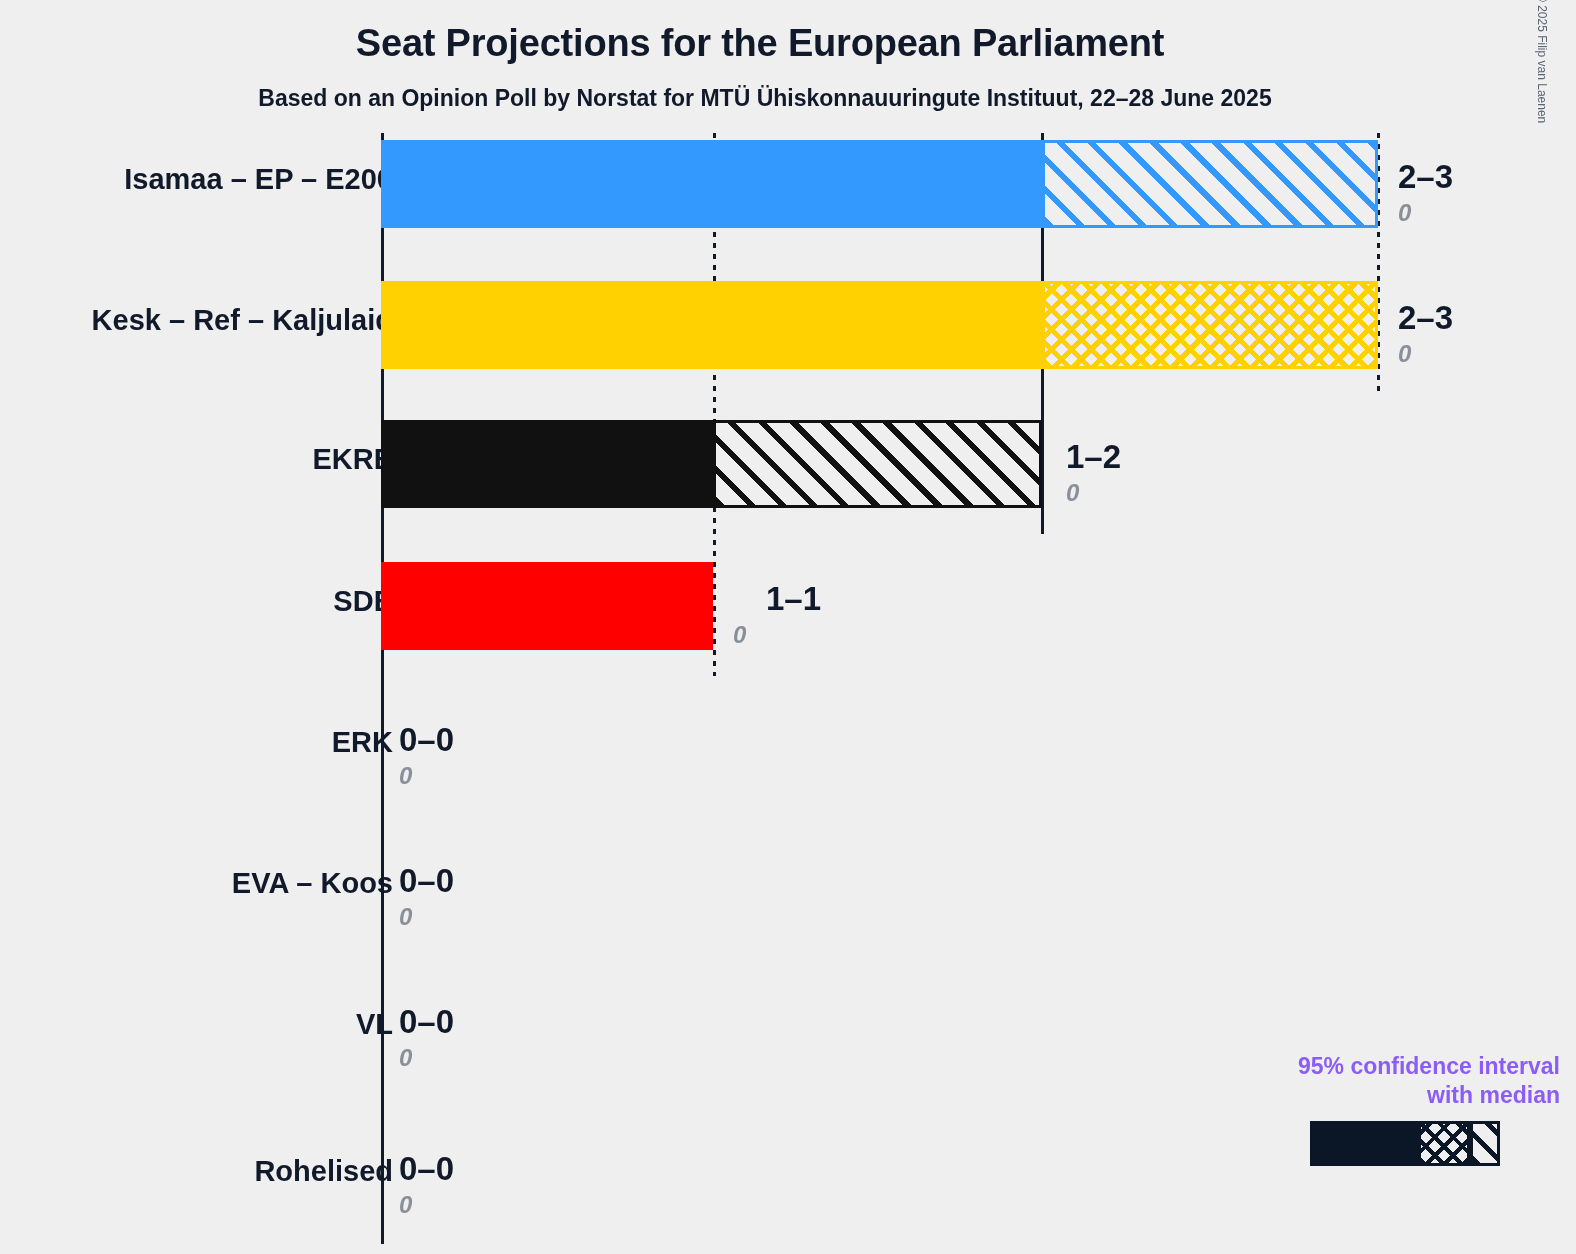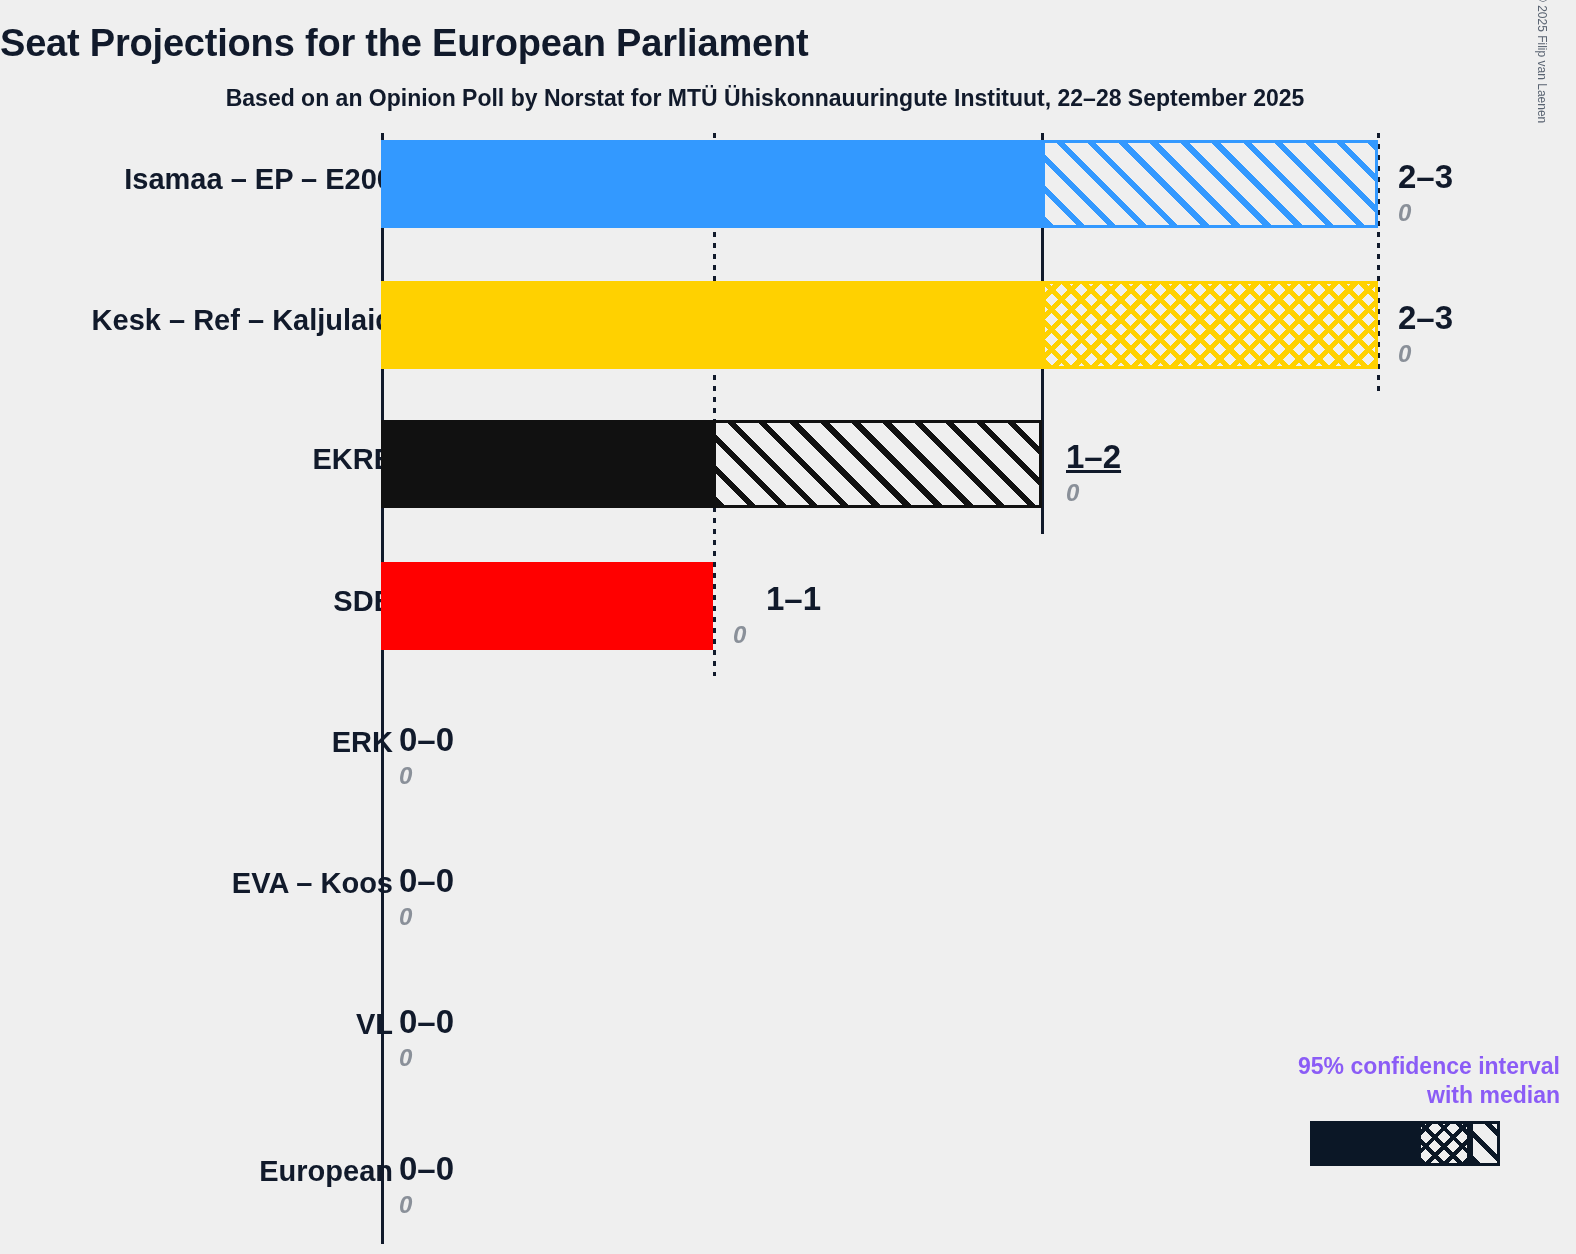--- a/index.html
+++ b/index.html
@@ -7,20 +7,21 @@
     width:1576px;height:1254px;
     background:#EFEFEF;
     font-family:"Liberation Sans","DejaVu Sans",sans-serif;
     color:#111A2B;
     overflow:hidden;
     position:relative;
   }
   
   #chart-title{
     position:absolute;left:0;top:22px;width:1520px;
+    text-align:center;
     font-size:38px;font-weight:700;letter-spacing:-0.2px;
     color:#111A2B;
   }
   #chart-subtitle{
     position:absolute;left:0;top:85px;width:1530px;
     text-align:center;
     font-size:23px;font-weight:700;
     color:#111A2B;
   }
   #copyright{
@@ -75,21 +76,21 @@
   }
   #legend-bar{position:relative;margin-top:11px;height:45px;width:190px;margin-left:70px;}
   #legend-seg-solid{position:absolute;left:0;top:0;width:108px;height:45px;background:#0B1726;}
   #legend-seg-cross{position:absolute;left:108px;top:0;width:52px;height:45px;box-sizing:border-box;border:3px solid #0B1726;}
   #legend-seg-diag{position:absolute;left:160px;top:0;width:30px;height:45px;box-sizing:border-box;border:3px solid #0B1726;}
 </style>
 </head>
 <body>
 
 <div id="chart-title">Seat Projections for the European Parliament</div>
-<div id="chart-subtitle">Based on an Opinion Poll by Norstat for MTÜ Ühiskonnauuringute Instituut, 22–28 September 2025</div>
+<div id="chart-subtitle">Based on an Opinion Poll by Norstat for MTÜ Ühiskonnauuringute Instituut, 22–28 June 2025</div>
 <div id="copyright">© 2025 Filip van Laenen</div>
 
 <div id="plot">
 
   <div class="axis-line" style="left:381px;top:133px;height:1111px;"></div>
 
   <div class="grid-dotted" style="left:713px;top:133px;height:543px;"></div>
   <div class="grid-solid" style="left:1041px;top:133px;height:401px;"></div>
   <div class="grid-dotted" style="left:1377px;top:133px;height:263px;"></div>
 
@@ -117,21 +118,21 @@
     <div class="value-sub" style="left:1398px;top:59px;">0</div>
   </div>
 
   <div class="row" style="top:420px;height:88px;">
     <div class="row-label" style="top:23px;">EKRE</div>
     <div class="bar-wrap" style="width:661px;">
       <div class="seg solid" style="left:0;width:332px;background:#111111;"></div>
       <div class="seg diag" style="left:332px;width:329px;border-color:#111111;
                   background-image:repeating-linear-gradient(45deg,#111111 0px,#111111 6px,transparent 6px,transparent 22px);"></div>
     </div>
-    <div class="value-main" style="left:1066px;top:18px;text-decoration:underline;">1–2</div>
+    <div class="value-main" style="left:1066px;top:18px;">1–2</div>
     <div class="value-sub" style="left:1066px;top:59px;">0</div>
   </div>
 
   <div class="row" style="top:562px;height:88px;">
     <div class="row-label" style="top:23px;">SDE</div>
     <div class="bar-wrap" style="width:332px;">
       <div class="seg solid" style="left:0;width:332px;background:#FF0000;"></div>
     </div>
     <div class="value-main" style="left:733px;top:18px;margin-left:33px;">1–1</div>
     <div class="value-sub" style="left:733px;top:59px;">0</div>
@@ -149,21 +150,21 @@
     <div class="value-sub" style="left:399px;top:59px;">0</div>
   </div>
 
   <div class="row" style="top:985px;height:88px;">
     <div class="row-label" style="top:23px;">VL</div>
     <div class="value-main" style="left:399px;top:18px;">0–0</div>
     <div class="value-sub" style="left:399px;top:59px;">0</div>
   </div>
 
   <div class="row" style="top:1132px;height:88px;">
-    <div class="row-label" style="top:23px;">European</div>
+    <div class="row-label" style="top:23px;">Rohelised</div>
     <div class="value-main" style="left:399px;top:18px;">0–0</div>
     <div class="value-sub" style="left:399px;top:59px;">0</div>
   </div>
 
   <div id="legend">
     <div id="legend-text">
       <div>95% confidence interval</div>
       <div>with median</div>
     </div>
     <div id="legend-bar">

